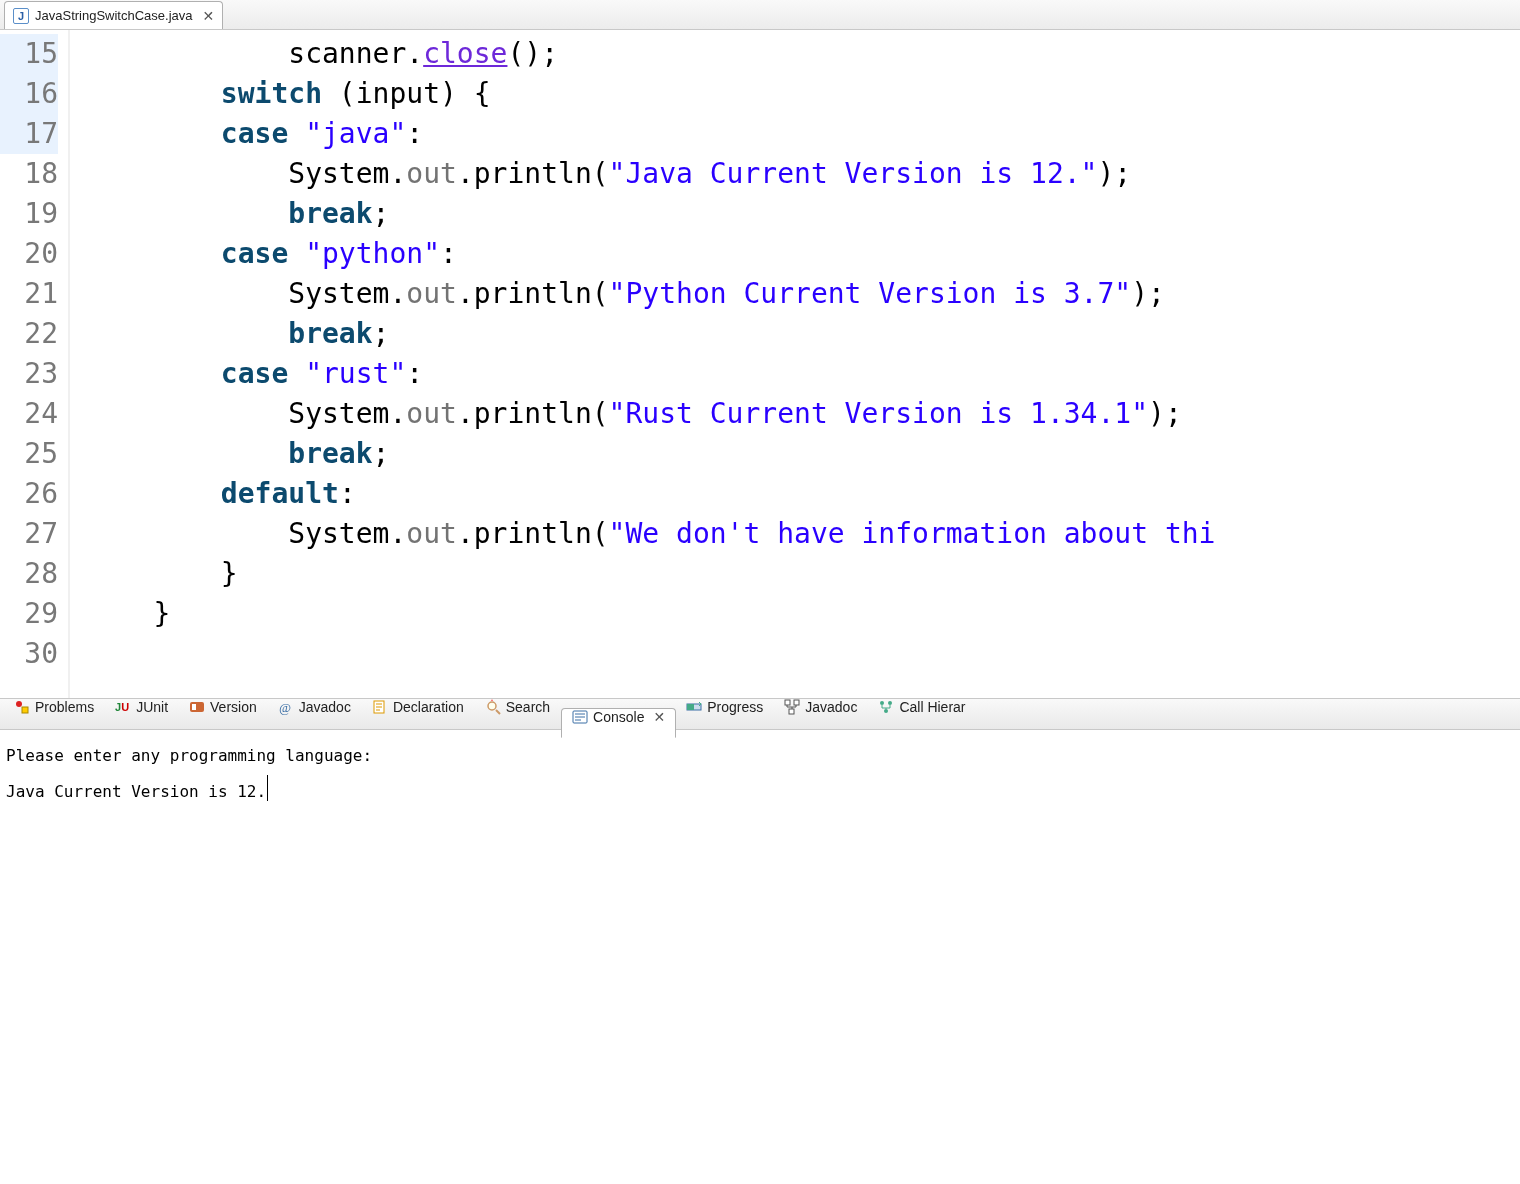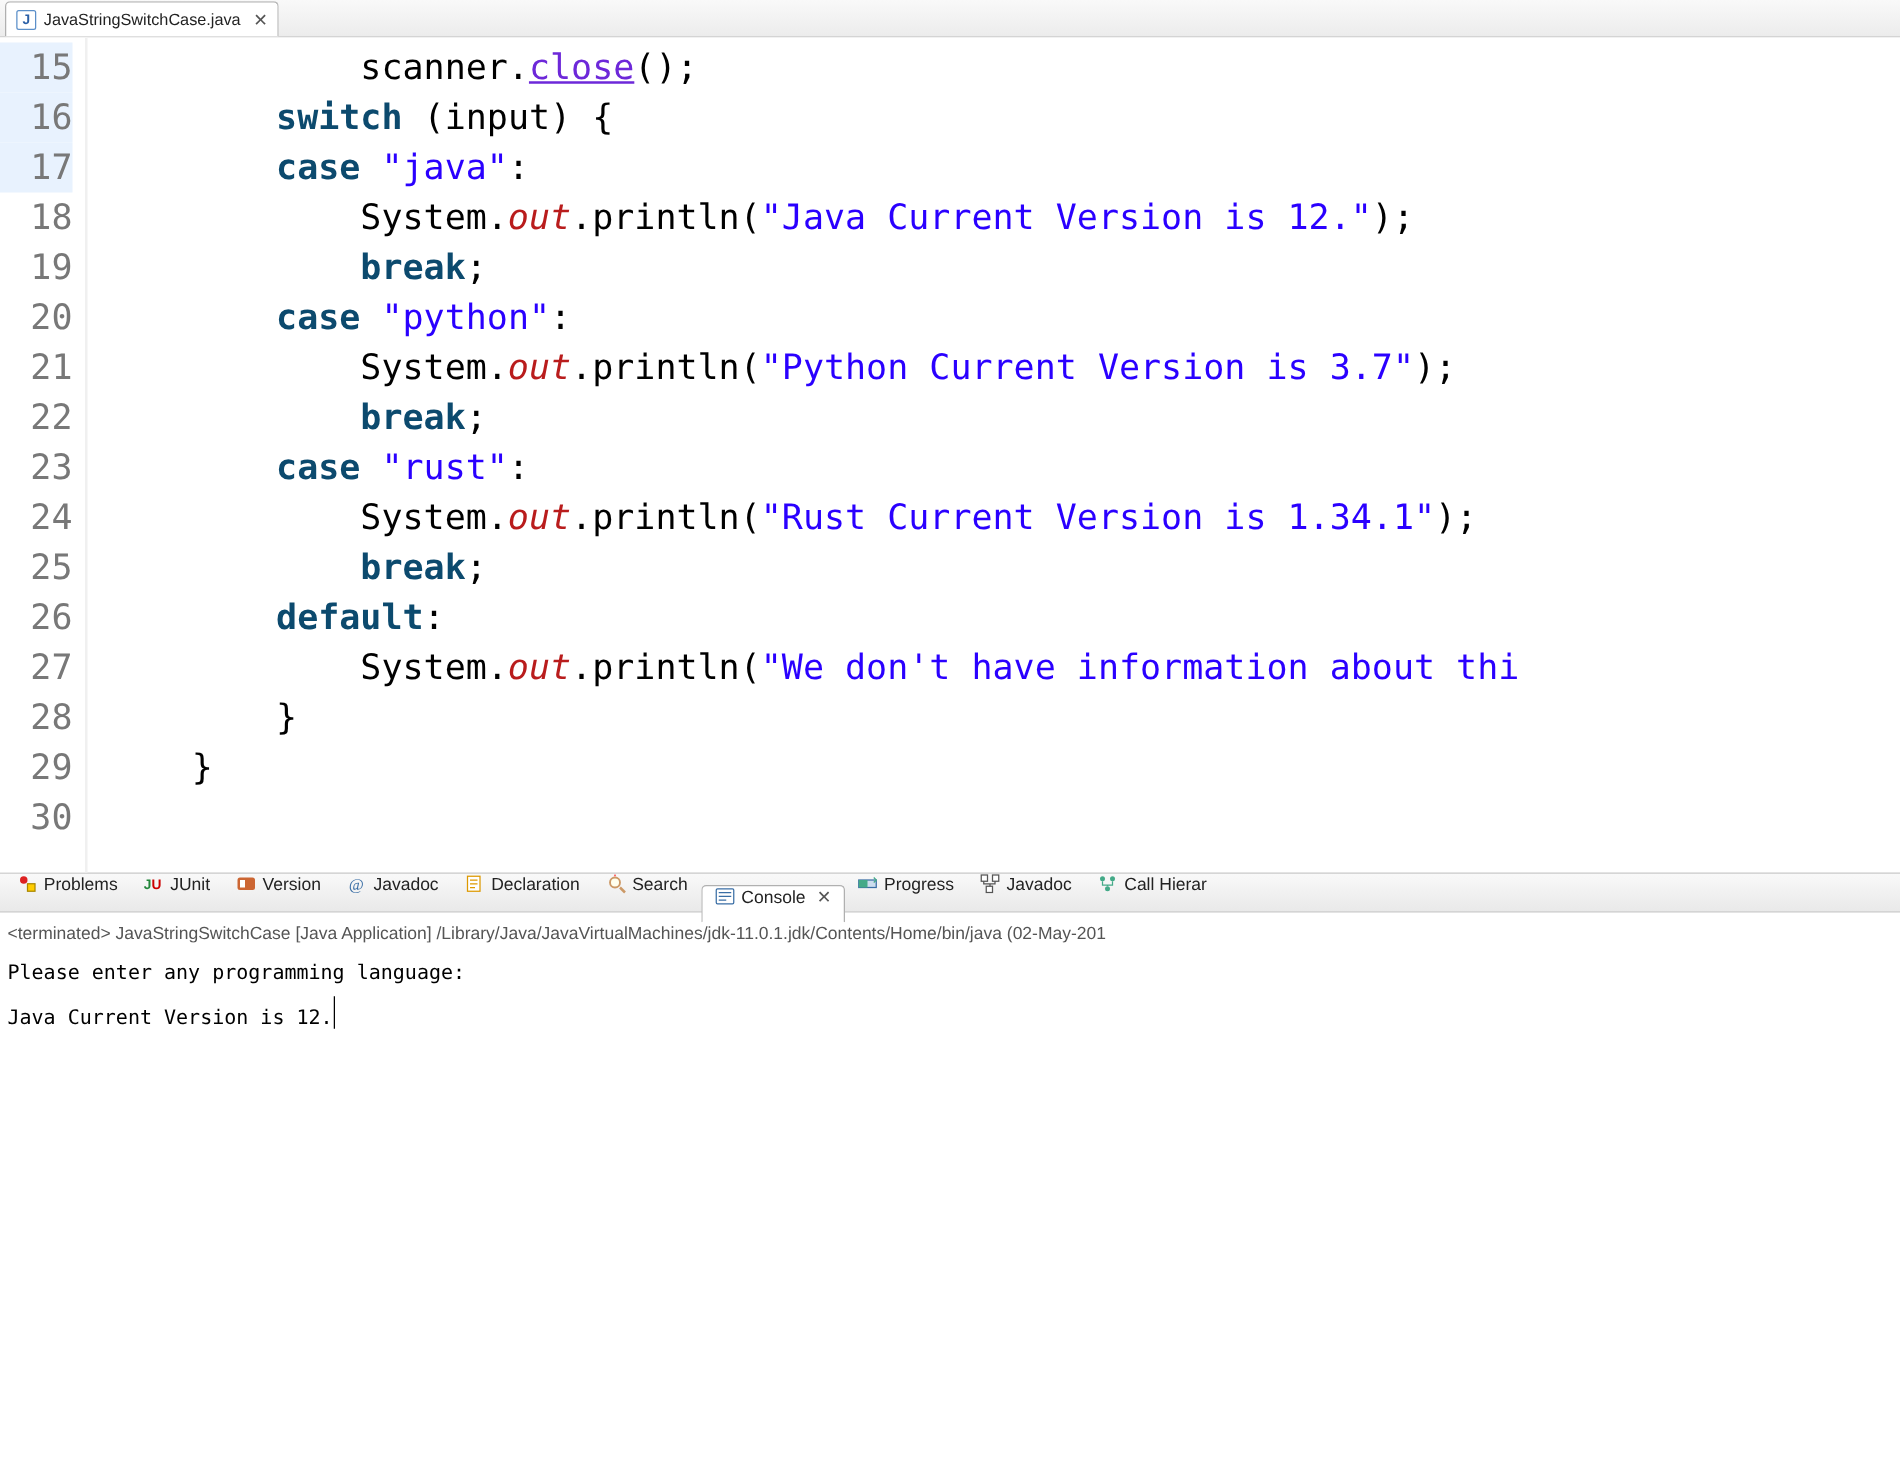--- a/index.html
+++ b/index.html
@@ -69,21 +69,21 @@
   .gutter .hl {
     background: #e8f2fe;
   }
   .code {
     padding: 4px 0 0 16px;
     white-space: pre;
     color: #000;
   }
   .kw   { color: #0c4a6e; font-weight: bold; }
   .str  { color: #2a00ff; }
-  .fld  { color: #b91c1c; font-style: italic; }
+  .fld  { color: #737373; }
   .norm { color: #000; }
   .mtd  { color: #6d28d9; text-decoration: underline; }
 
   .bottom-tabs {
     height: 32px;
     display: flex;
     align-items: center;
     border-top: 1px solid #c8c8c8;
     border-bottom: 1px solid #c8c8c8;
     background: linear-gradient(#f9f9f9, #e9e9e9);
@@ -241,18 +241,17 @@
           <circle cx="4" cy="4" r="2" fill="#4a8"></circle>
           <circle cx="12" cy="4" r="2" fill="#4a8"></circle>
           <circle cx="8" cy="12" r="2" fill="#4a8"></circle>
           <path d="M4 6v3h8V6M8 9v1" stroke="#4a8" fill="none"></path>
         </svg></span>
       <span>Call Hierar</span>
     </div>
   </div>
 
 <div class="console">
-  <div class="console-header">&lt;terminated&gt; JavaStringSwitchCase [Java Application] /Library/Java/JavaVirtualMachines/jdk-11.0.1.jdk/Contents/Home/bin/java (02-May-201</div>
   <div id="console-body">
       <div class="console-line ">Please enter any programming language:</div>
       <div class="console-line ">Java Current Version is 12.<span class="caret"></span></div>
     </div>
 </div>
 
 </body></html>

